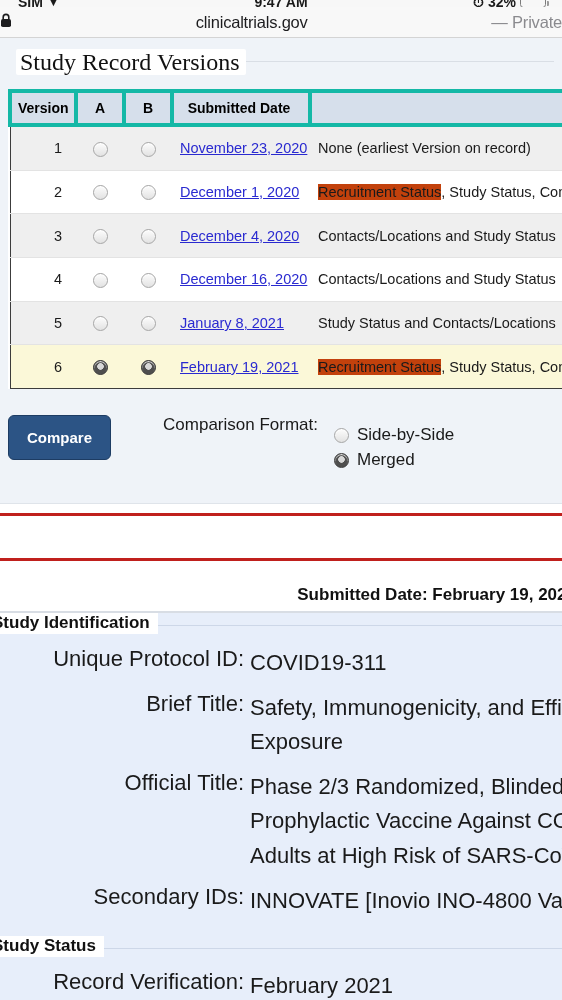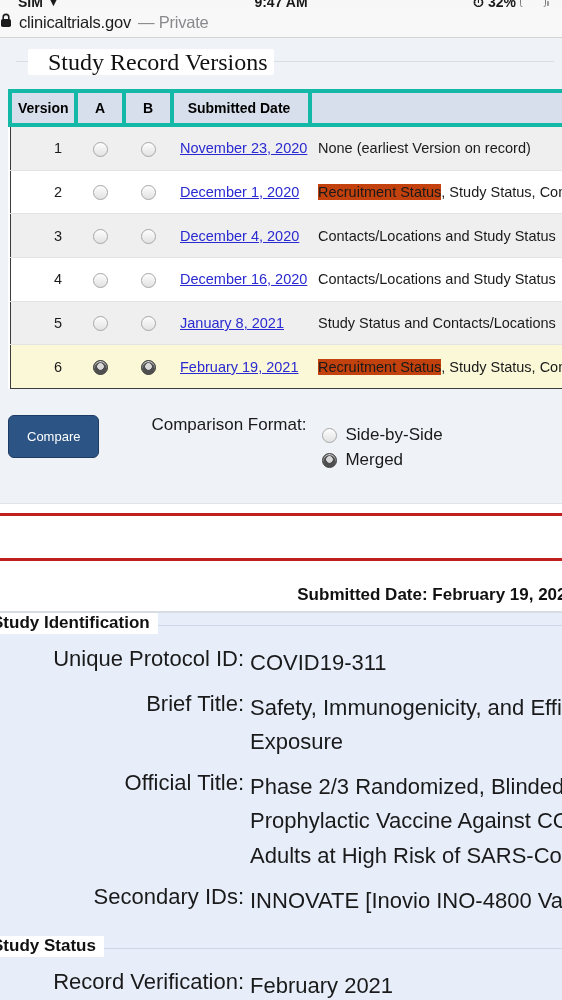--- a/index.html
+++ b/index.html
@@ -48,21 +48,21 @@
   }
   .sb-chevron { font-size: 11px; }
 
   
   .url-bar {
     height: 31px;
     background: #f8f8f8;
     border-bottom: 1px solid #d4d4d4;
     display: flex;
     align-items: center;
-    justify-content: flex-start;
+    justify-content: space-between;
     gap: 7px;
     font-size: 16.5px;
     letter-spacing: -0.2px;
   }
   .lock-icon { display: block; }
   .url-host { color: #1c1c1e; }
   .url-private { color: #8a8a8e; }
 
   
   .page {
@@ -92,22 +92,22 @@
   .legend-rule::before {
     content: "";
     position: absolute;
     left: 8px; right: 0; top: 50%;
     border-top: 1px solid #d9dee5;
   }
   .legend-text {
     position: relative;
     display: inline-block;
     background: #ffffff;
-    padding: 0 6px 0 20px;
-    margin-left: 20px;
+    padding: 0 6px 0 4px;
+    margin-left: 8px;
     font-family: "Liberation Serif", serif;
     font-size: 24px;
     line-height: 26px;
     color: #111;
     border-radius: 2px;
   }
 
   table.versions {
     margin: 16px 0 0 8px;
     width: 726px;      
@@ -170,22 +170,22 @@
 
   
   .compare-row {
     display: flex;
     align-items: flex-start;
     margin: 26px 0 0 8px;
   }
   .compare-btn {
     background: #2c5485;
     color: #ffffff;
-    font-weight: normal;
-    font-size: 13px;
+    font-weight: bold;
+    font-size: 15px;
     border: 1.5px solid #1d3c63;
     border-radius: 6px;
     padding: 14px 18px;
     cursor: pointer;
     line-height: 1;
   }
   .format-label {
     margin-left: 52px;
     font-size: 17px;
     color: #1a1a1a;

